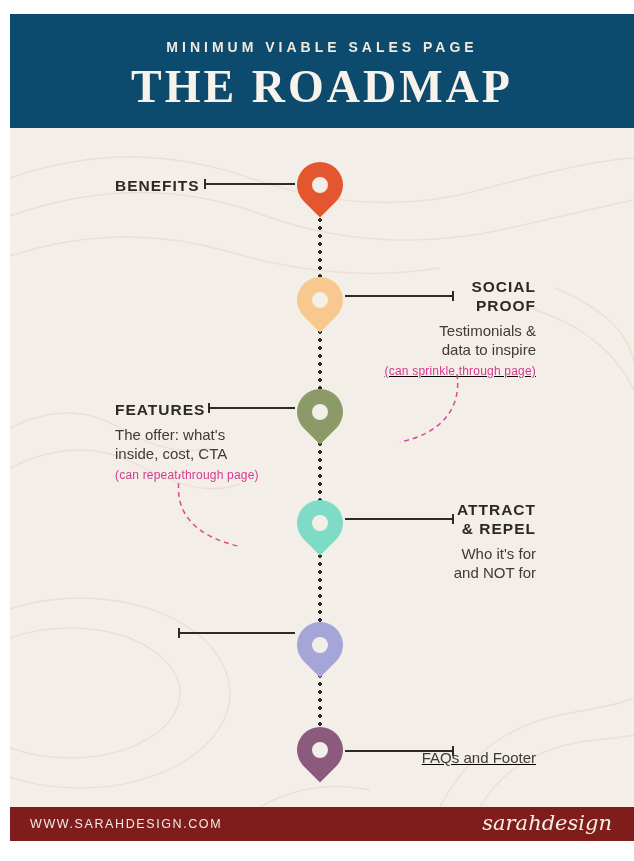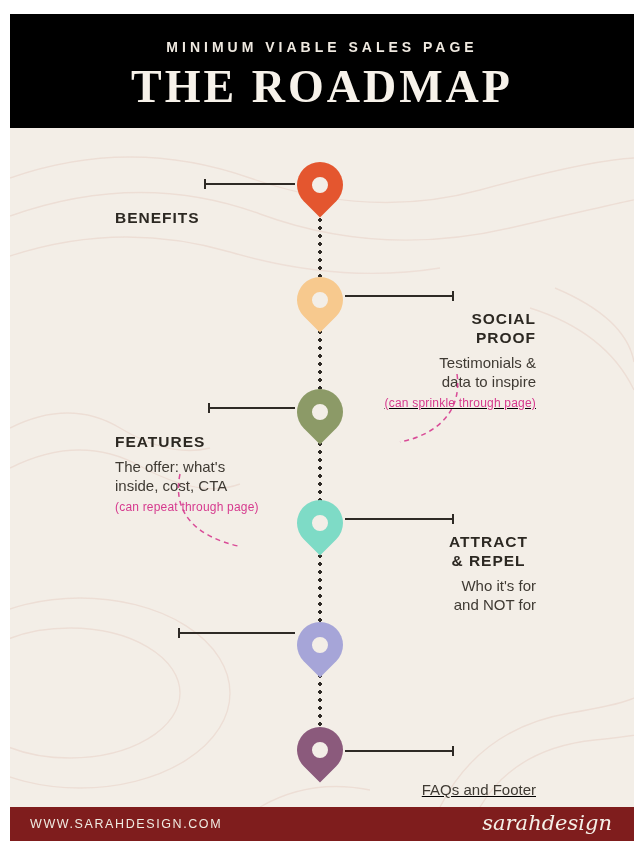--- a/index.html
+++ b/index.html
@@ -1,21 +1,21 @@
 <!DOCTYPE html>
 <html><head>
 <meta charset="utf-8">
 <style>
   html,body{margin:0;padding:0;background:#ffffff;}
   .frame{position:relative;width:634px;height:861px;background:#ffffff;overflow:hidden;
          font-family:"Liberation Sans",sans-serif;}
   .page{position:absolute;left:10px;top:14px;width:624px;height:827px;}
 
   
-  .header{position:absolute;top:0;left:0;width:624px;height:114px;background:#000000;
+  .header{position:absolute;top:0;left:0;width:624px;height:114px;background:#0c4a6e;
           text-align:center;color:#f2ede4;z-index:5;}
   .header .subtitle{margin-top:25px;font-size:14px;letter-spacing:4px;font-weight:bold;color:#efe9e0;}
   .header .title{margin-top:5px;font-family:"Liberation Serif",serif;font-weight:bold;
                  font-size:46px;letter-spacing:3px;color:#f7f2ea;}
 
   
   .bodyarea{position:absolute;top:114px;left:0;width:624px;height:679px;background:#f3eee7;overflow:hidden;}
   .contours{position:absolute;left:0;top:0;z-index:0;}
   .curves{position:absolute;left:0;top:0;z-index:4;pointer-events:none;}
 
@@ -24,28 +24,28 @@
         background-image:radial-gradient(circle,#2e2a25 1.6px,transparent 1.9px);
         background-size:4px 8px;background-repeat:repeat-y;background-position:center top;}
 
   
   .pin{position:absolute;left:287px;width:46px;height:46px;z-index:2;
        border-radius:50% 50% 0 50%;transform:rotate(45deg);}
   .pin::after{content:"";position:absolute;left:50%;top:50%;width:16px;height:16px;
        transform:translate(-50%,-50%);border-radius:50%;background:#f3eee7;}
 
   
-  .step-block{position:absolute;z-index:3;width:185px;margin-top:32px;}
+  .step-block{position:absolute;z-index:3;width:185px;}
   .step-block.right{left:340px;width:186px;text-align:right;text-decoration:underline;}
   .step-block.left{left:105px;}
   .step-label{font-size:15.5px;font-weight:bold;letter-spacing:1px;line-height:19px;color:#2c2822;}
   .step-desc{font-size:15px;line-height:19px;color:#3f3a33;margin-top:6px;}
   .step-note{font-size:12px;color:#d63a8e;margin-top:5px;letter-spacing:0.2px;}
   .lw85{display:inline-block;max-width:85px;}
-  .lw95{display:inline-block;max-width:95px;text-align:center;}
+  .lw95{display:inline-block;max-width:95px;}
   .w125{display:inline-block;width:125px;}
   .w130{display:inline-block;width:130px;}
   .w118{display:inline-block;max-width:118px;}
   .w100{display:inline-block;max-width:100px;}
   .w155{display:inline-block;width:155px;}
 
   
   .connector{position:absolute;height:2px;background:#2e2a25;z-index:3;}
   .connector.tick-left::before{content:"";position:absolute;left:-2px;top:-4px;width:2px;height:10px;background:#2e2a25;}
   .connector.tick-right::before{content:"";position:absolute;right:-2px;top:-4px;width:2px;height:10px;background:#2e2a25;}

